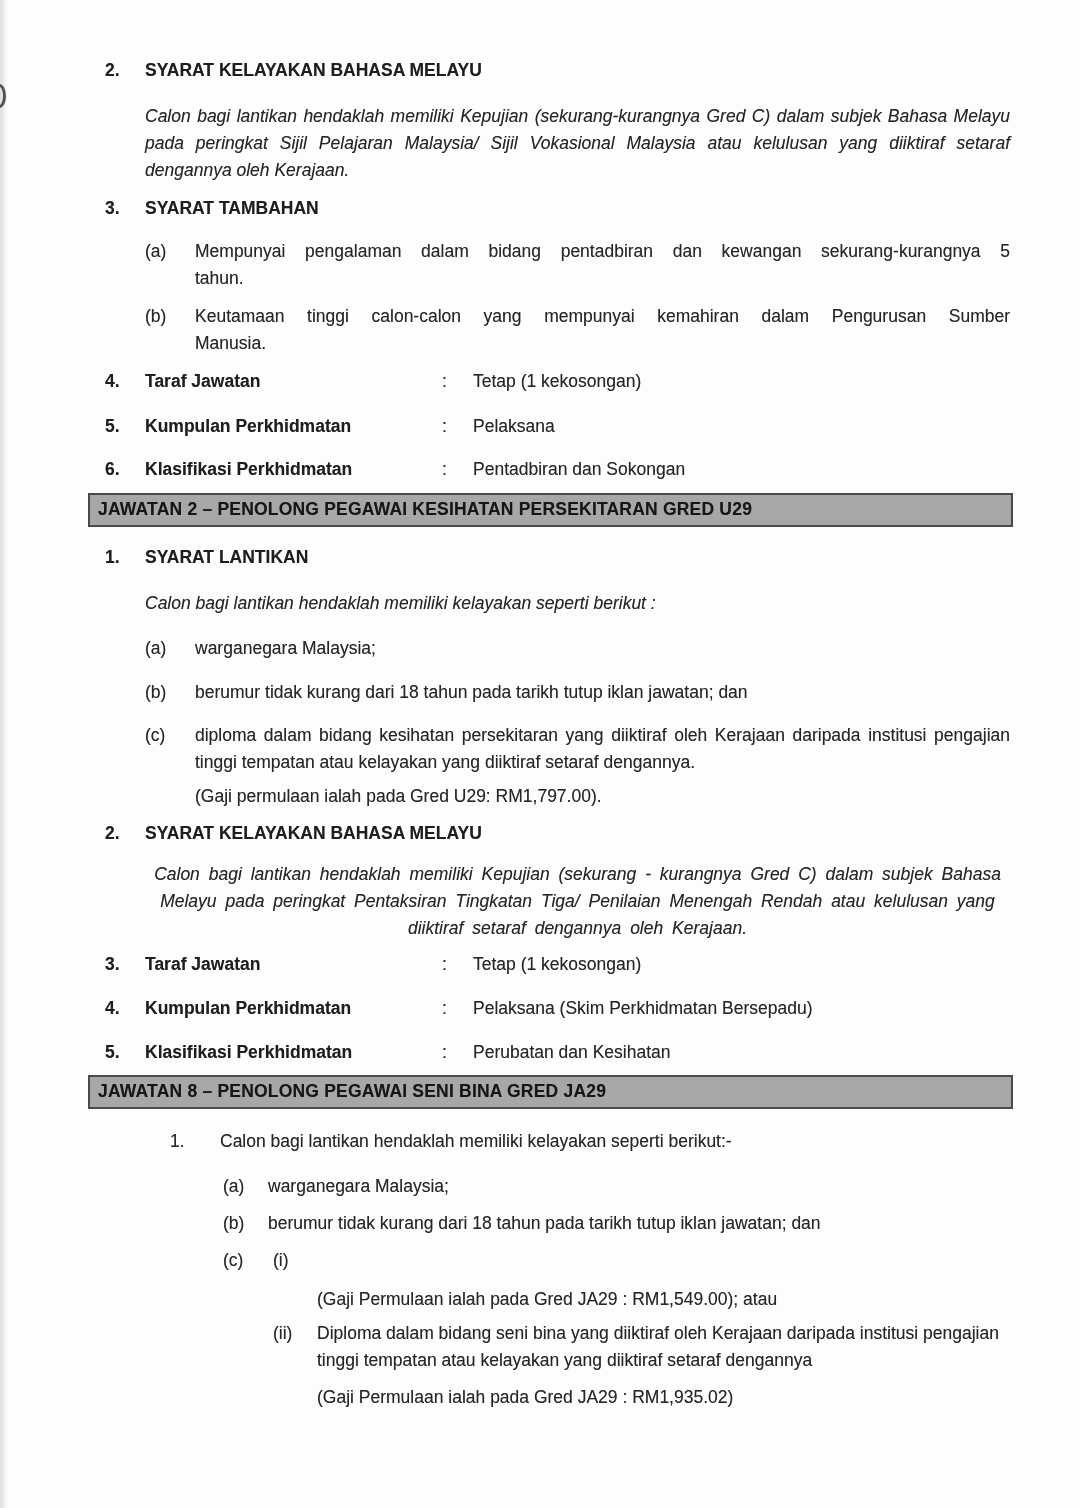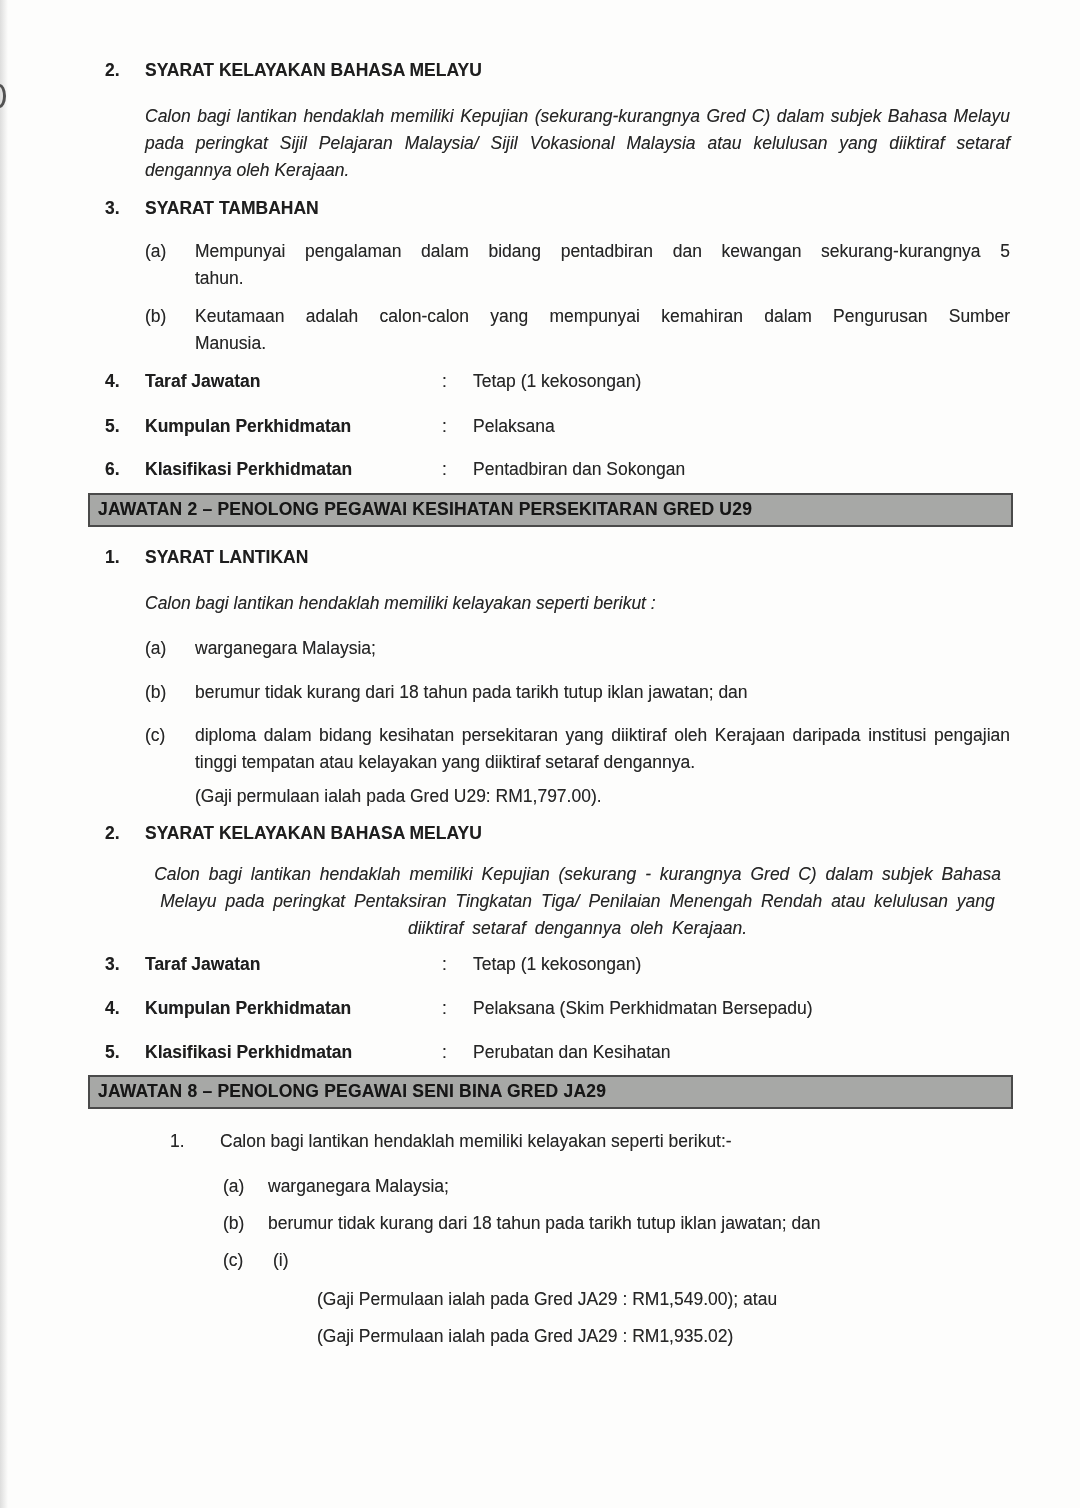--- a/index.html
+++ b/index.html
@@ -96,21 +96,21 @@
     <span>SYARAT TAMBAHAN</span>
   </div>
 
   <div class="sub-item" style="margin-top:16px">
     <span class="lbl">(a)</span>
     <span class="txt just ws-a">Mempunyai pengalaman dalam bidang pentadbiran dan kewangan sekurang-kurangnya 5 tahun.</span>
   </div>
 
   <div class="sub-item" style="margin-top:11px">
     <span class="lbl">(b)</span>
-    <span class="txt just ws-b">Keutamaan adalah calon-calon yang mempunyai kemahiran dalam Pengurusan Sumber Manusia.</span>
+    <span class="txt just ws-b">Keutamaan tinggi calon-calon yang mempunyai kemahiran dalam Pengurusan Sumber Manusia.</span>
   </div>
 
   <div class="kv-row" style="margin-top:11px">
     <span class="kv-num">4.</span>
     <span class="kv-key">Taraf Jawatan</span>
     <span class="kv-colon">:</span>
     <span class="kv-val">Tetap (1 kekosongan)</span>
   </div>
 
   <div class="kv-row" style="margin-top:18px">
@@ -198,16 +198,20 @@
     <span class="txt">berumur tidak kurang dari 18 tahun pada tarikh tutup iklan jawatan; dan</span>
   </div>
 
   <div class="j3-c" style="margin-top:10px">
     <span class="lbl">(c)</span>
     <span class="sub-lbl">(i)</span>
   </div>
 
   <p class="salary-j3" style="margin:12px 0 0 317px">(Gaji Permulaan ialah pada Gred JA29 : RM1,549.00); atau</p>
 
+  <div class="j3-c" style="margin-top:7px; margin-left:273px">
+    <span class="sub-lbl">(ii)</span>
+    <span class="txt">Diploma dalam bidang seni bina yang diiktiraf oleh Kerajaan daripada institusi pengajian tinggi tempatan atau kelayakan yang diiktiraf setaraf dengannya</span>
+  </div>
 
   <p class="salary-j3" style="margin:10px 10px 0 317px">(Gaji Permulaan ialah pada Gred JA29 : RM1,935.02)</p>
 
 </div>
 
 </body></html>

